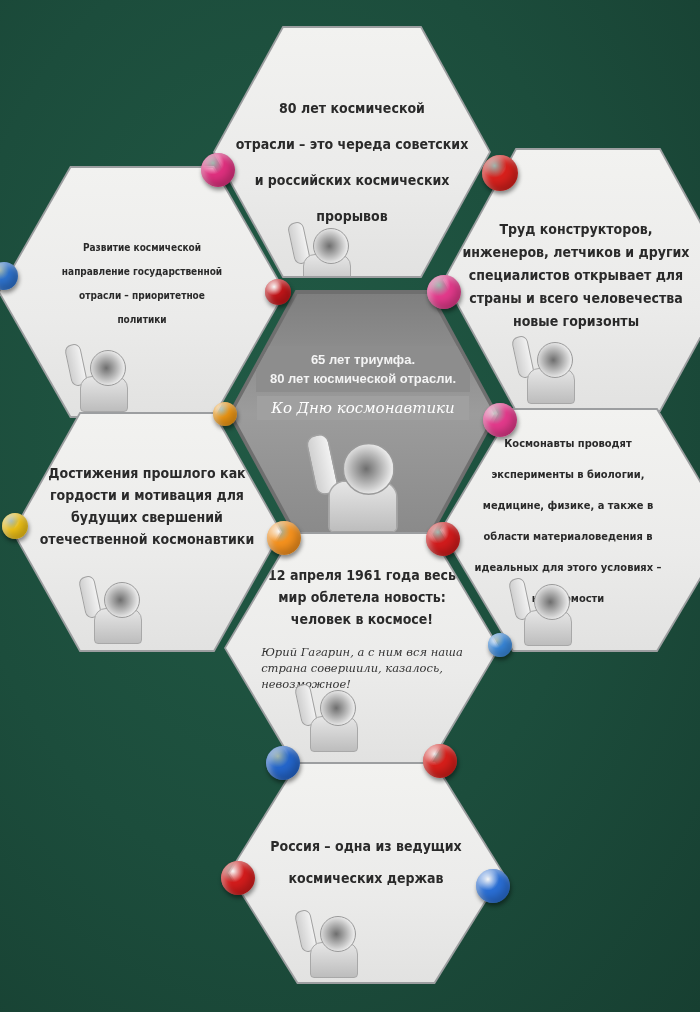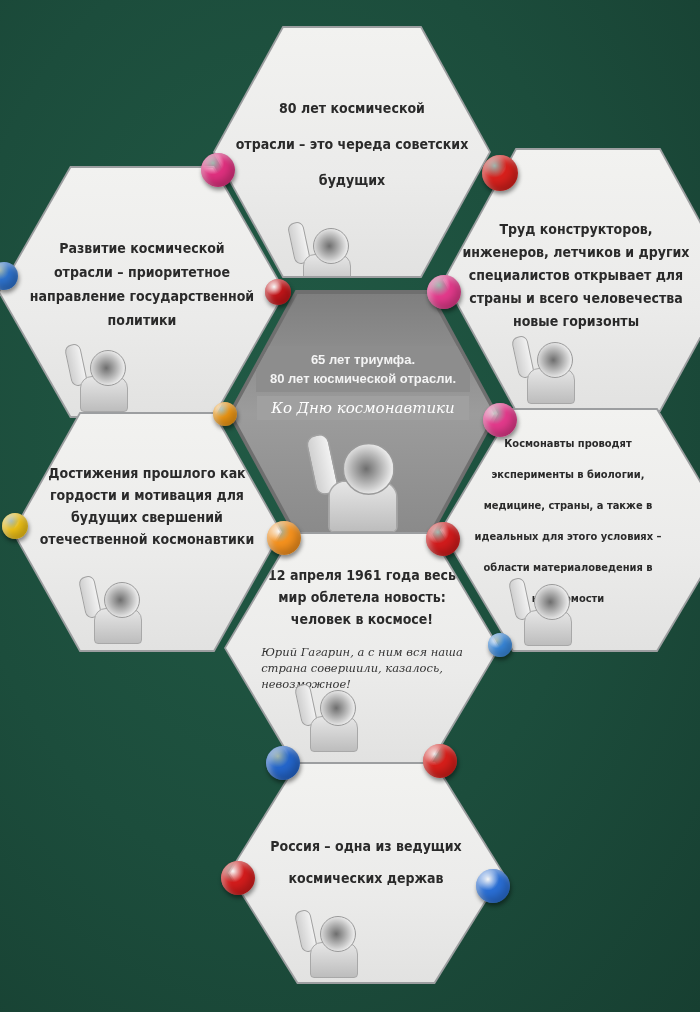--- a/index.html
+++ b/index.html
@@ -65,36 +65,37 @@
 </head>
 <body>
 
 <div class="board">
 
   <div class="hex-frame" style="left:213px; top:26px; width:278px; height:252px;">
     <div class="hex">
       <div class="hex-text" style="font-size:14px; line-height:36px; margin-top:62px;">
         <div>80 лет космической</div>
         <div>отрасли – это череда советских</div>
-        <div>будущих</div>
+        <div>и российских космических</div>
+        <div>прорывов</div>
       </div>
       <div class="astro" style="left:70px; top:194px;">
           <div class="arm"></div>
           <div class="body"></div>
           <div class="helmet"></div>
         </div>
     </div>
   </div>
 
   <div class="hex-frame" style="left:-2px; top:166px; width:288px; height:252px;">
     <div class="hex">
-      <div class="hex-text" style="font-size:14px; line-height:24px; margin-top:68px;">
+      <div class="hex-text" style="font-size:10px; line-height:24px; margin-top:68px;">
         <div>Развитие космической</div>
+        <div>направление государственной</div>
         <div>отрасли – приоритетное</div>
-        <div>направление государственной</div>
         <div>политики</div>
       </div>
       <div class="astro" style="left:62px; top:176px;">
           <div class="arm"></div>
           <div class="body"></div>
           <div class="helmet"></div>
         </div>
     </div>
   </div>
 
@@ -144,23 +145,23 @@
           <div class="helmet"></div>
         </div>
     </div>
   </div>
 
   <div class="hex-frame" style="left:440px; top:408px; width:290px; height:244px;">
     <div class="hex">
       <div class="hex-text" style="font-size:11px; line-height:31px; margin-top:18px; margin-left:-34px;">
         <div>Космонавты проводят</div>
         <div>эксперименты в биологии,</div>
-        <div>медицине, страны, а также в</div>
+        <div>медицине, физике, а также в</div>
+        <div>области материаловедения в</div>
         <div>идеальных для этого условиях –</div>
-        <div>области материаловедения в</div>
         <div>невесомости</div>
       </div>
       <div class="astro" style="left:64px; top:168px;">
           <div class="arm"></div>
           <div class="body"></div>
           <div class="helmet"></div>
         </div>
     </div>
   </div>
 

